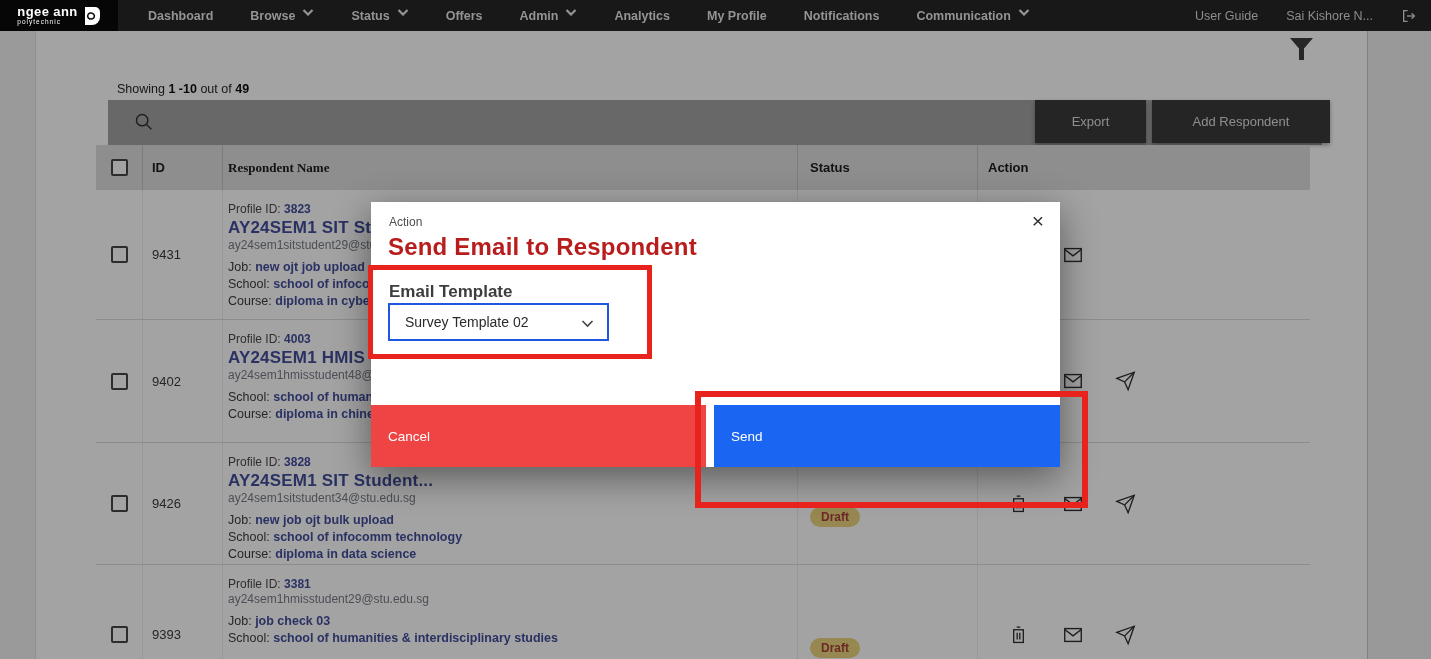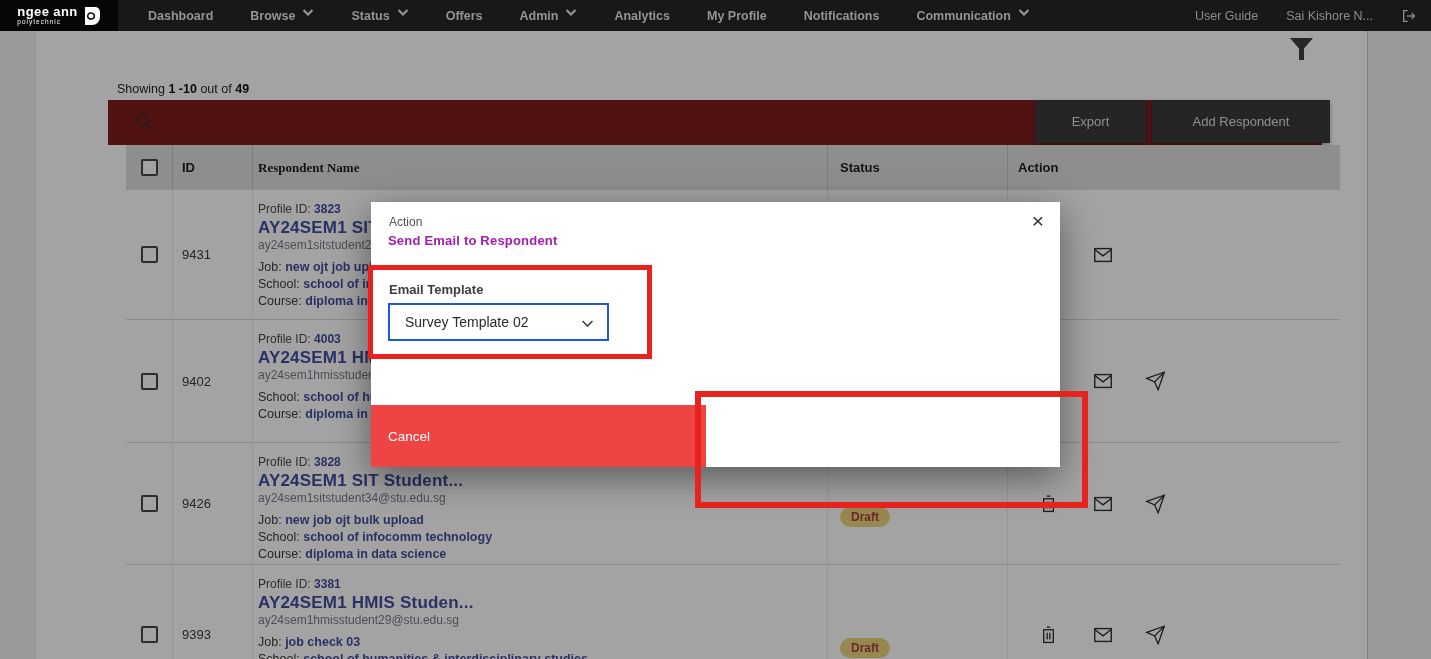--- a/index.html
+++ b/index.html
@@ -18,29 +18,29 @@
   .nav-right .txt { color:#8d8d8d; font-size:12.5px; white-space:nowrap; cursor:pointer; }
 
   
   .content { position:absolute; top:31px; left:0; width:1431px; height:628px; background:#fff; }
   .left-strip  { position:absolute; left:0; top:0; width:36px; height:628px; background:#f1f1f1; border-right:1px solid #e2e2e2; }
   .right-strip { position:absolute; left:1367px; top:0; width:64px; height:628px; background:#efefef; border-left:1px solid #c9c9c9; }
   .funnel { position:absolute; left:1288px; top:5px; cursor:pointer; }
   .showing { position:absolute; left:117px; top:51px; font-size:12.5px; color:#262626; }
   .showing b { color:#111; }
 
-  .toolbar { position:absolute; left:108px; top:69px; width:1214px; height:45px; background:#7f1d1d; }
+  .toolbar { position:absolute; left:108px; top:69px; width:1214px; height:45px; background:#a3a3a3; }
   .search-ic { position:absolute; left:25px; top:11px; cursor:pointer; }
   .dark-btn { position:absolute; top:0; height:43px; background:#3a3a3a; color:#dedede; font-size:13px;
               display:flex; align-items:center; justify-content:center; box-shadow:0 2px 4px rgba(0,0,0,.35); cursor:pointer; }
   .btn-export { left:927px; width:111px; }
   .btn-add { left:1044px; width:178px; }
 
   
-  .table { position:absolute; left:126px; top:114px; width:1214px; height:514px; overflow:hidden; background:#fff; }
+  .table { position:absolute; left:96px; top:114px; width:1214px; height:514px; overflow:hidden; background:#fff; }
   .grid { display:grid; grid-template-columns:47px 80px 575px 180px 332px; }
   .thead { height:45px; background:#dedede; font-weight:700; font-size:13px; color:#1d1d1d; }
   .thead > div { display:flex; align-items:center; border-right:1px solid #c2c2c2; }
   .thead > div:last-child { border-right:none; }
   .th-check { justify-content:center; }
   .th-id { padding-left:9px; }
   .th-name { padding-left:5px;font-family:Liberation Serif, serif; }
   .th-status { padding-left:12px; }
   .th-action { padding-left:10px; }
 
@@ -62,23 +62,23 @@
   .c-status { display:flex; align-items:center; padding-left:12px; }
   .badge { background:#ecd57f; color:#a8423b; font-weight:700; font-size:12px; padding:3px 11px; border-radius:10px;margin-top:27px; }
   .c-action { position:relative; }
   .slot { position:absolute; top:50%; transform:translateY(-50%); cursor:pointer; line-height:0; }
   .s1 { left:30px; } .s2 { left:84px; } .s3 { left:137px; }
 
   
   .overlay { position:absolute; top:31px; left:0; width:1431px; height:628px; background:rgba(0,0,0,.36); z-index:40; }
   .modal { position:absolute; left:371px; top:202px; width:689px; height:265px; background:#fff; z-index:50; box-shadow:0 10px 35px rgba(0,0,0,.45); }
   .modal-eyebrow { position:absolute; left:18px; top:13px; font-size:12px; color:#4f4f4f; }
-  .modal-title { position:absolute; left:17px; top:31px; font-size:13px; font-weight:800; color:#a21caf; letter-spacing:.2px; }
+  .modal-title { position:absolute; left:17px; top:31px; font-size:24px; font-weight:800; color:#b91c1c; letter-spacing:.2px; }
   .modal-close { position:absolute; right:16px; top:6px; font-size:21px; color:#2e2e2e; cursor:pointer; line-height:1.2; }
-  .tpl-label { position:absolute; left:18px; top:80px; font-size:13px; font-weight:700; color:#3d3d3d; }
+  .tpl-label { position:absolute; left:18px; top:80px; font-size:17px; font-weight:700; color:#3d3d3d; }
   .tpl-select { position:absolute; left:17px; top:101px; width:221px; height:38px; border:2px solid #2057e0; background:#fff;
                 display:flex; align-items:center; padding-left:15px; font-size:14px; color:#2b2b2b; cursor:pointer; }
   .tpl-chevron { position:absolute; right:13px; top:15px; line-height:0; }
   .m-btn { position:absolute; top:203px; height:62px; display:flex; align-items:center; padding-left:17px; color:#fff; font-size:13.5px; cursor:pointer; }
   .btn-cancel { left:0; width:335px; background:#ef4444; }
   .btn-send { left:343px; width:346px; background:#1a66f2; }
 
   
   .red-box { position:absolute; border-style:solid; border-color:#e8221c; z-index:60; }
   .red1 { left:368px; top:265px; width:284px; height:94px; border-width:5px; }
@@ -301,21 +301,20 @@
       </div>
     </div>
 
     <div class="grid trow r4">
       <div class="c-check">
           <span class="checkbox"></span>
         </div>
       <div class="c-id">9393</div>
       <div class="c-name">
         <div class="profile-line"><span>Profile ID:</span> <span class="navy">3381</span></div>
-        <div class="resp-name">AY24SEM1 HMIS Studen...</div>
         <div class="email-line">ay24sem1hmisstudent29@stu.edu.sg</div>
         <div class="meta first"><span>Job:</span> <span class="navy">job check 03</span></div>
         <div class="meta"><span>School:</span> <span class="navy">school of humanities &amp; interdisciplinary studies</span></div>
       </div>
       <div class="c-status">
           <span class="badge">Draft</span>
         </div>
       <div class="c-action">
         <span class="slot s1">
             <svg width="21" height="22" viewBox="0 0 24 24" fill="none" stroke="#2e2e2e" stroke-width="1.5">
@@ -355,16 +354,19 @@
     <span class="tpl-chevron">
       <svg width="13" height="8" viewBox="0 0 13 8">
           <polyline points="1.5,1 6.5,6 11.5,1" fill="none" stroke="#444" stroke-width="1.6"></polyline>
         </svg>
     </span>
   </div>
 
   <div class="m-btn btn-cancel">
       <span>Cancel</span>
     </div>
+  <div class="m-btn btn-send">
+      <span>Send</span>
+    </div>
 </div>
 
 <div class="red-box red1"></div>
 <div class="red-box red2"></div>
 
 </body></html>

